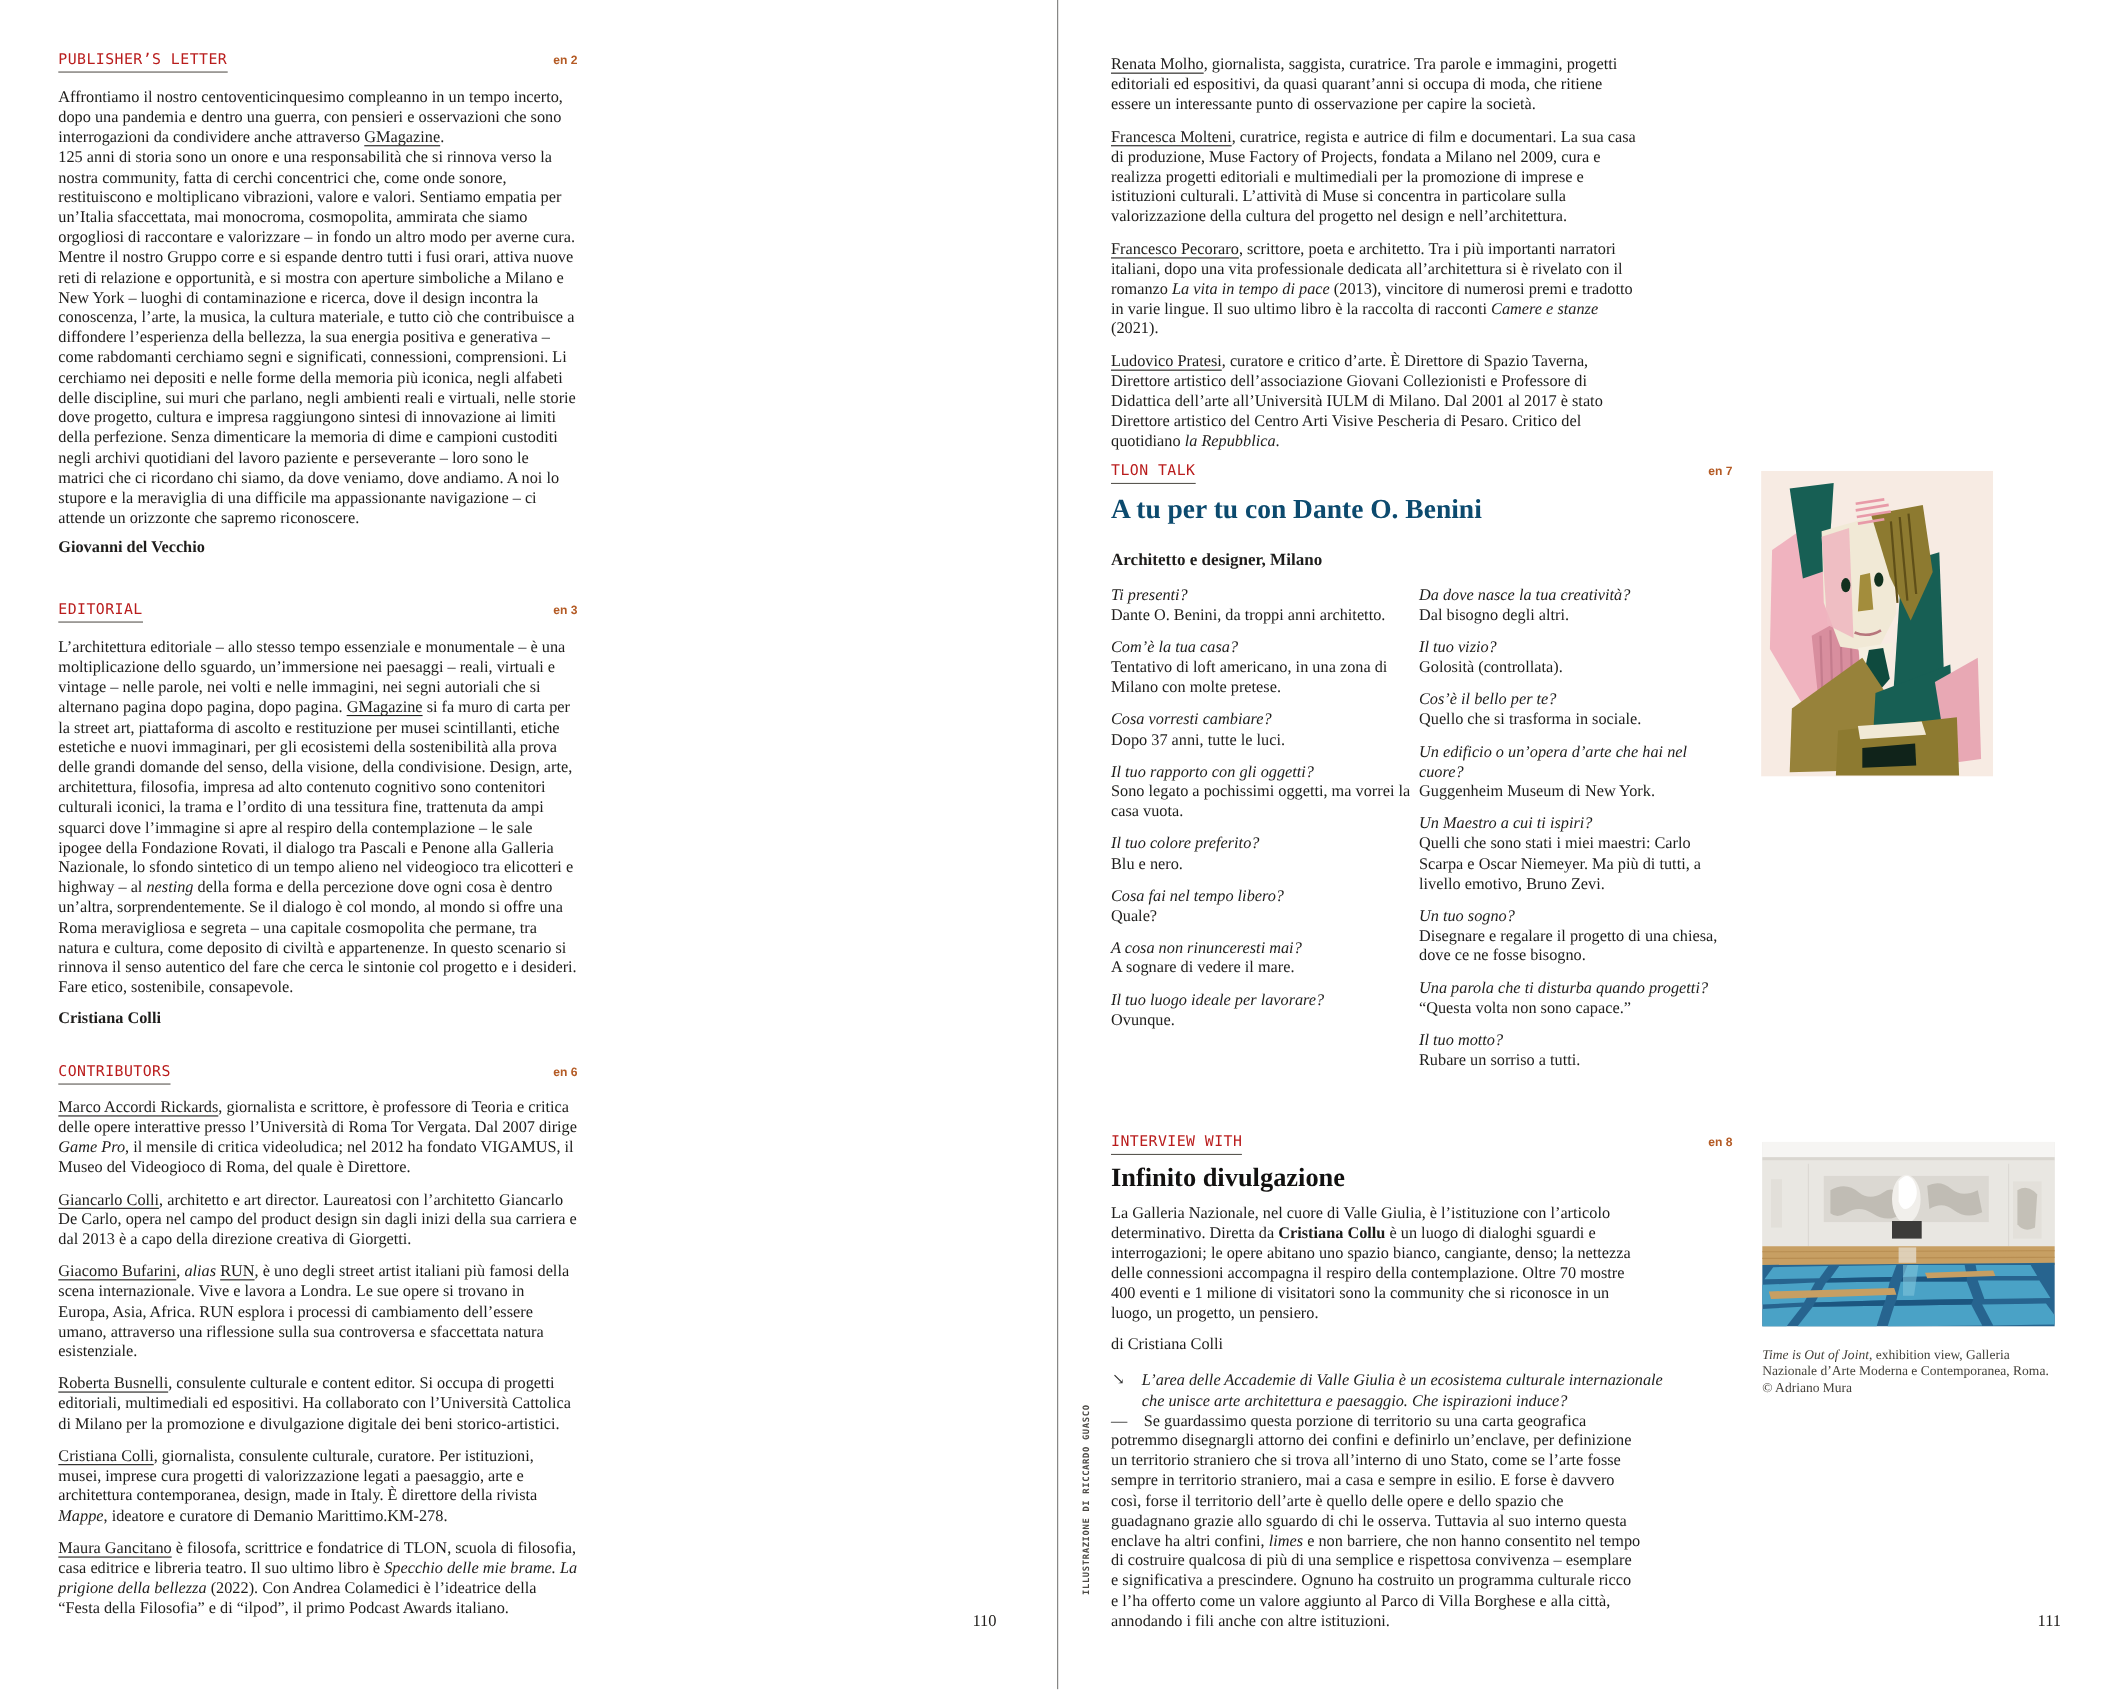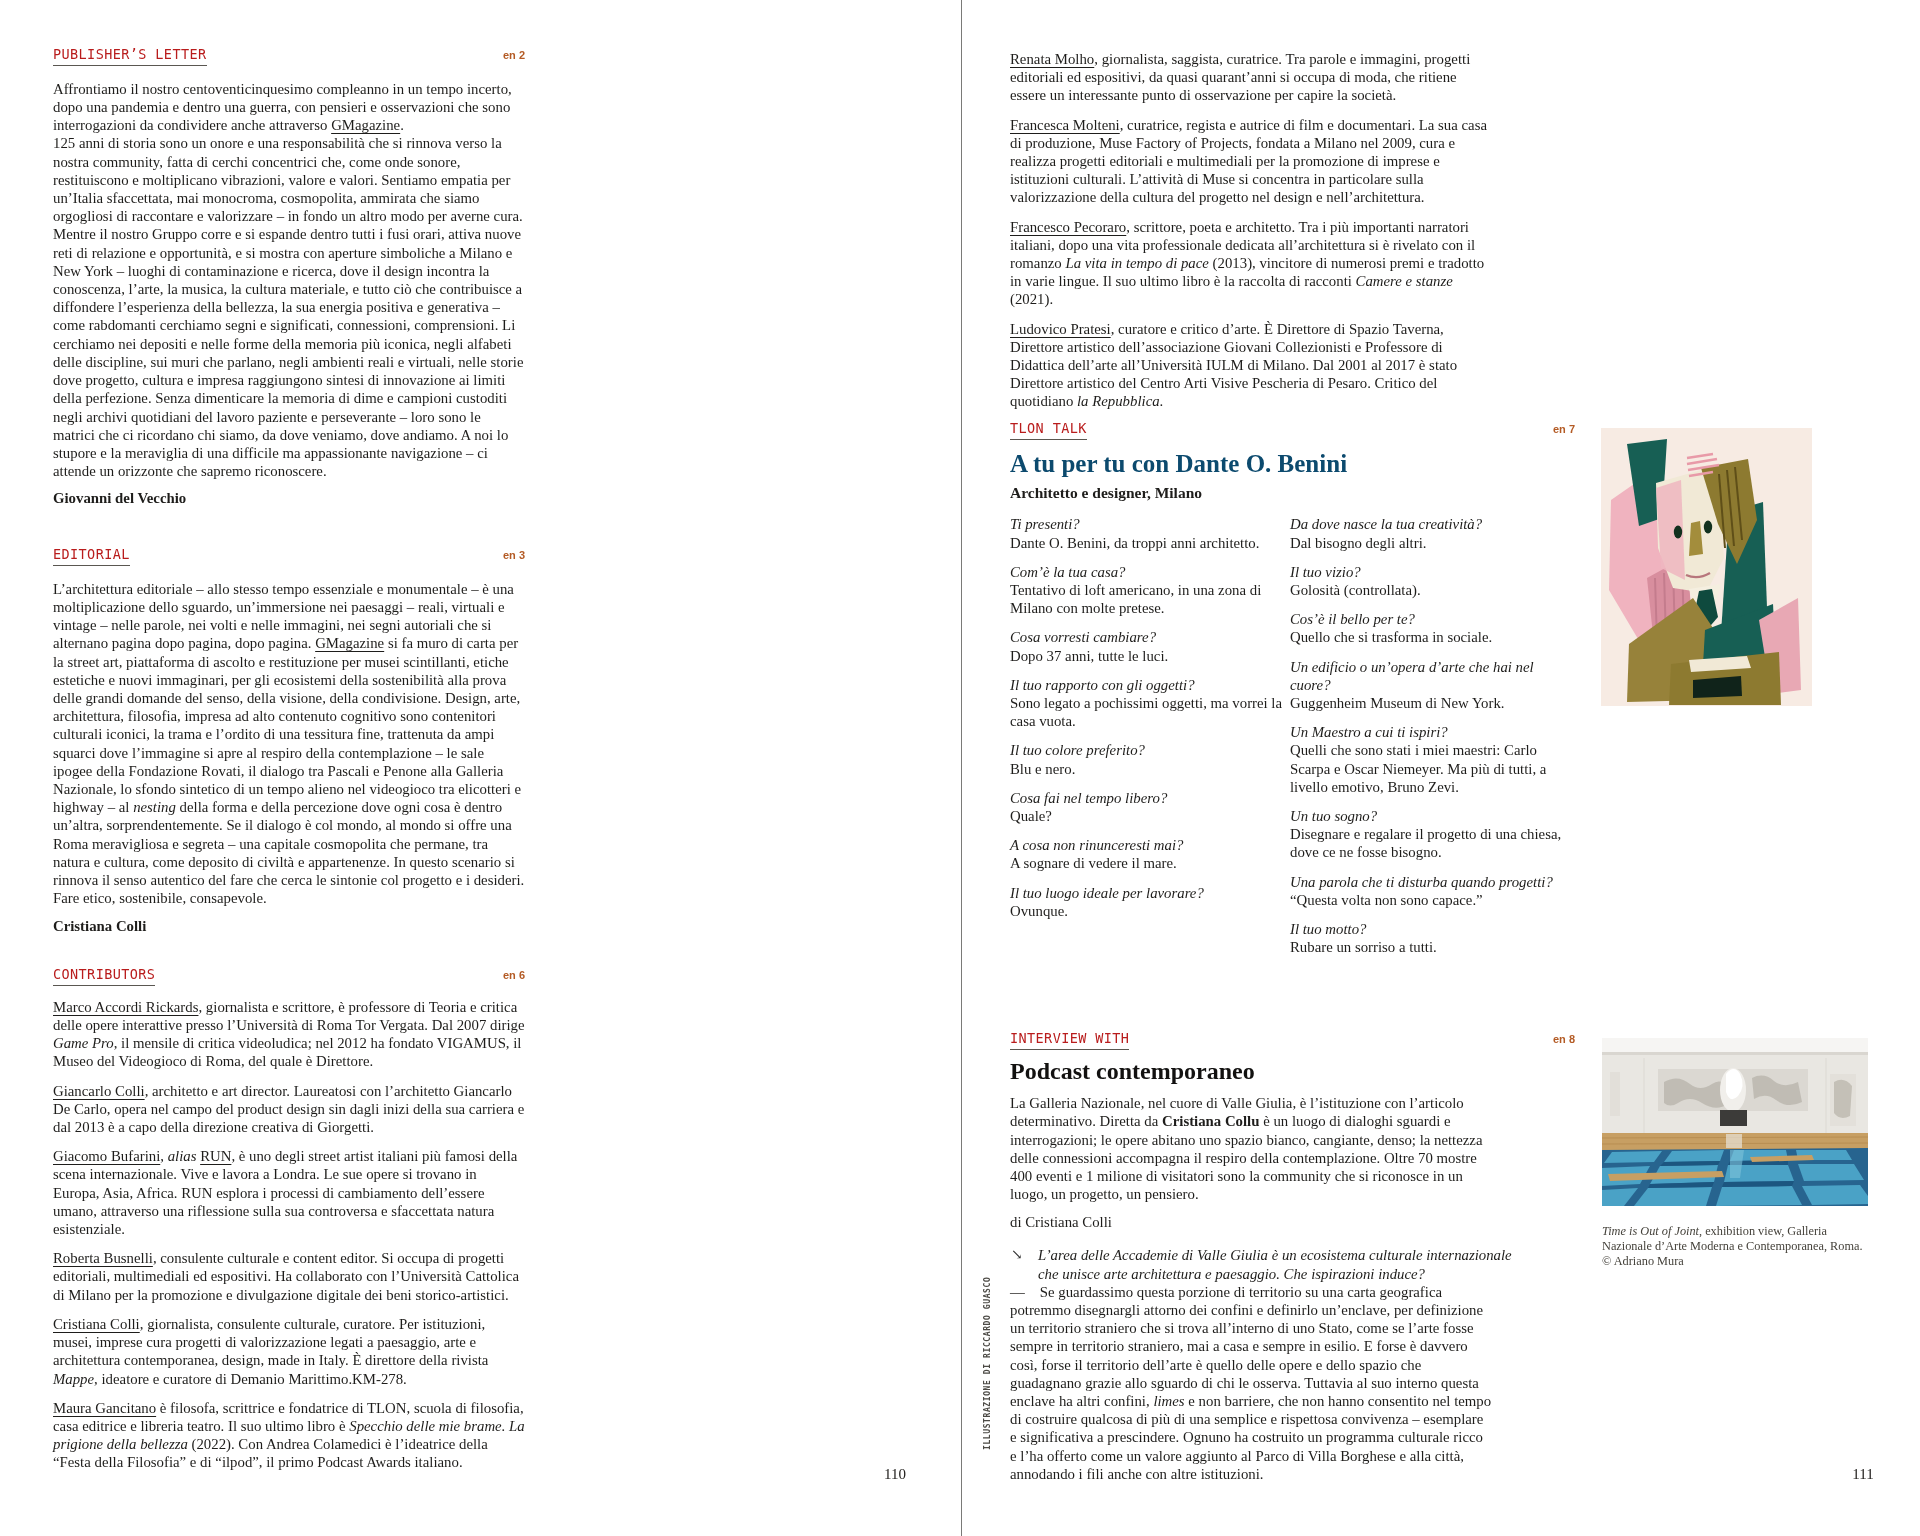--- a/index.html
+++ b/index.html
@@ -18,21 +18,21 @@
   .signature{margin-top:10px;font-weight:bold;font-size:14.8px;}
   .entries{margin-top:12px;}
   .entry{font-size:14.8px;line-height:18.2px;margin-bottom:11px;}
 
   .sg-i{font-style:italic;}
   .sg-b{font-weight:bold;}
   .sg-u{text-decoration:underline;text-underline-offset:2.5px;text-decoration-thickness:1px;}
   .sg-gap{display:inline-block;width:15px;}
 
   .st-title{font-weight:bold;font-size:25px;line-height:1.1;margin-top:10px;color:#0c4a6e;}
-  .st-sub{font-weight:bold;font-size:15.5px;margin-top:7px;}
+  .st-sub{font-weight:bold;font-size:15.5px;margin-top:24px;}
   .qa-grid{display:flex;margin-top:13px;}
   .qa-col-l{width:280px;}
   .qa-col-r{width:272px;}
   .qa-item{margin-bottom:11px;font-size:14.8px;line-height:18.2px;}
   .qa-q{font-style:italic;}
 
   .iv-title{font-weight:bold;font-size:24px;line-height:1.1;margin-top:8px;color:#121110;}
   .iv-lead{margin-top:10px;max-width:482px;font-size:14.8px;line-height:18.2px;}
   .iv-byline{margin-top:11px;font-size:14.8px;}
   .iv-q{margin-top:15px;position:relative;padding-left:28px;font-style:italic;max-width:482px;
@@ -202,21 +202,21 @@
           </div>
         </div>
     </div>
   </section>
 
   <section class="abs" style="left:1010px;top:1031px;width:565px">
     <div class="head-row">
       <span class="sec-head">INTERVIEW WITH</span>
       <span class="en-ref" style="color: rgb(180, 91, 37);">en 8</span>
     </div>
-    <div class="iv-title">Podcast contemporaneo</div>
+    <div class="iv-title">Infinito divulgazione</div>
     <div class="iv-lead"><span>La Galleria Nazionale, nel cuore di Valle Giulia, è l’istituzione con l’articolo determinativo. Diretta da </span><span class="sg-b">Cristiana Collu</span><span> è un luogo di dialoghi sguardi e interrogazioni; le opere abitano uno spazio bianco, cangiante, denso; la nettezza delle connessioni accompagna il respiro della contemplazione. Oltre 70 mostre 400 eventi e 1 milione di visitatori sono la community che si riconosce in un luogo, un progetto, un pensiero.</span></div>
     <div class="iv-byline">di Cristiana Colli</div>
     <div class="iv-q">
       <span class="q-marker">↘</span>
       <span>L’area delle Accademie di Valle Giulia è un ecosistema culturale internazionale che unisce arte architettura e paesaggio. Che ispirazioni induce?</span>
     </div>
     <div class="iv-a"><span>—</span><span class="sg-gap"></span><span>Se guardassimo questa porzione di territorio su una carta geografica potremmo disegnargli attorno dei confini e definirlo un’enclave, per definizione un territorio straniero che si trova all’interno di uno Stato, come se l’arte fosse sempre in territorio straniero, mai a casa e sempre in esilio. E forse è davvero così, forse il territorio dell’arte è quello delle opere e dello spazio che guadagnano grazie allo sguardo di chi le osserva. Tuttavia al suo interno questa enclave ha altri confini, </span><span class="sg-i">limes</span><span> e non barriere, che non hanno consentito nel tempo di costruire qualcosa di più di una semplice e rispettosa convivenza – esemplare e significativa a prescindere. Ognuno ha costruito un programma culturale ricco e l’ha offerto come un valore aggiunto al Parco di Villa Borghese e alla città, annodando i fili anche con altre istituzioni.</span></div>
   </section>
 
   <div class="abs" style="left:1601px;top:428px;width:211px;height:278px">

